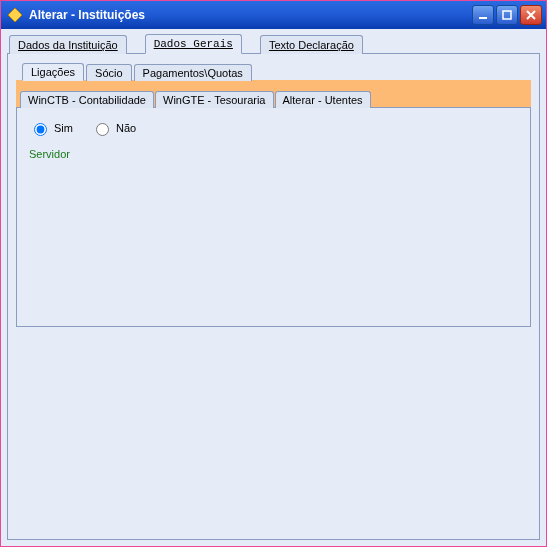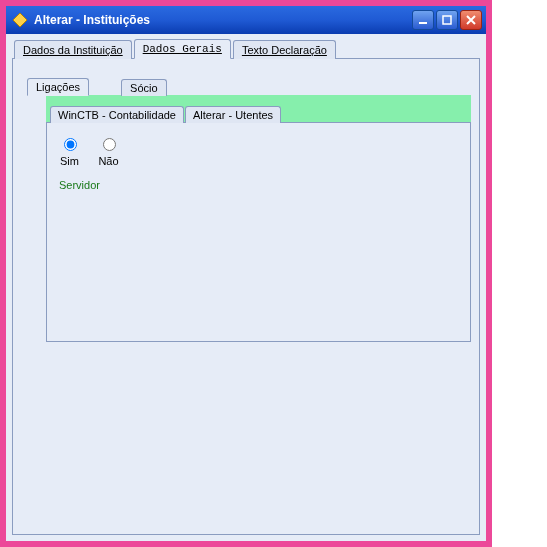--- a/index.html
+++ b/index.html
@@ -6,23 +6,23 @@
   body {
     margin: 0;
     font-family: Tahoma, Arial, sans-serif;
     font-size: 11px;
     background: #fff;
     width: 547px;
     height: 547px;
     overflow: hidden;
   }
   .window {
-    width: 492px;
+    width: 547px;
     height: 547px;
-    border: 6px solid #ec4899;
+    border: 1px solid #ec4899;
     background: #e6ecf7;
     display: flex;
     flex-direction: column;
   }
   .titlebar {
     height: 28px;
     background: linear-gradient(to bottom, #2a6ae0 0%, #1f5ad4 50%, #0a3cb0 100%);
     display: flex;
     align-items: center;
     color: #fff;
@@ -81,21 +81,21 @@
     display: flex;
     flex-direction: column;
   }
 
   
   .tabstrip {
     display: flex;
     align-items: center;
     border-bottom: 1px solid #8a9cc0;
     padding-left: 2px;
-    gap: 0;
+    gap: 16px;
   }
   .tab {
     border: 1px solid #8a9cc0;
     border-bottom: none;
     background: #dfe6f3;
     padding: 3px 8px;
     margin-right: 2px;
     border-top-left-radius: 3px;
     border-top-right-radius: 3px;
     position: relative;
@@ -119,22 +119,21 @@
     padding: 6px 8px 8px 8px;
     display: flex;
     flex-direction: column;
   }
 
   
   .subtabstrip {
     display: flex;
     align-items: flex-end;
     padding-left: 6px;
-    margin-top: 12px;
-    gap: 30px;
+    margin-top: 2px;
   }
   .subtab {
     border: 1px solid #8a9cc0;
     border-bottom: none;
     background: #dfe6f3;
     padding: 2px 8px;
     margin-right: 2px;
     border-top-left-radius: 3px;
     border-top-right-radius: 3px;
     position: relative;
@@ -143,22 +142,21 @@
     cursor: default;
   }
   .subtab.active {
     background: #e6ecf7;
     border-bottom: 1px solid #e6ecf7;
     z-index: 2;
   }
   .subpage {
     border: 1px solid #8a9cc0;
     padding: 10px 10px;
-    background: #86efac;
-    margin-left: 25px;
+    background: #fdba74;
   }
 
   
   .innertabstrip {
     display: flex;
     align-items: flex-end;
     padding-left: 4px;
     margin-top: 10px;
   }
   .innertab {
@@ -181,21 +179,21 @@
     z-index: 2;
   }
   .innerpage {
     border: 1px solid #8a9cc0;
     background: #e6ecf7;
     padding: 12px 12px;
     height: 220px;
   }
 
   .radiorow { display: flex; gap: 18px; margin-bottom: 12px; align-items: center; }
-  .radiorow label { display: flex; align-items: center; gap: 4px; flex-direction: column; }
+  .radiorow label { display: flex; align-items: center; gap: 4px; }
 
   .formrow { display: flex; align-items: flex-start; gap: 6px; margin-bottom: 6px; }
   .lbl { width: 55px; color: #1a7a1a; }
   .lbl2 { width: 58px; color: #1a7a1a; margin-left: 26px; }
   .fld { width: 128px; }
 
   .iconbtn {
     width: 22px; height: 22px;
     display: inline-flex; align-items: center; justify-content: center;
     margin-left: 40px;
@@ -241,26 +239,28 @@
       <div class="tab"><span class="ul">Dados da Instituição</span></div>
       <div class="tab active"><span class="ul">Dados Gerais</span></div>
       <div class="tab"><span class="ul">Texto Declaração</span></div>
     </div>
 
     <div class="tabpage">
 
       <div class="subtabstrip">
         <div class="subtab active"><span>Ligações</span></div>
         <div class="subtab"><span>Sócio</span></div>
+        <div class="subtab"><span>Pagamentos\Quotas</span></div>
       </div>
 
       <div class="subpage" style="flex:0 0 auto; padding:0; border:none;">
 
         <div class="innertabstrip">
           <div class="innertab"><span>WinCTB - Contabilidade</span></div>
+          <div class="innertab"><span>WinGTE - Tesouraria</span></div>
           <div class="innertab"><span>Alterar - Utentes</span></div>
         </div>
 
         <div class="innerpage">
 
           <div class="radiorow">
             <label>
               <input type="radio" name="simnao" checked="" style="">
               <span>Sim</span>
             </label>

